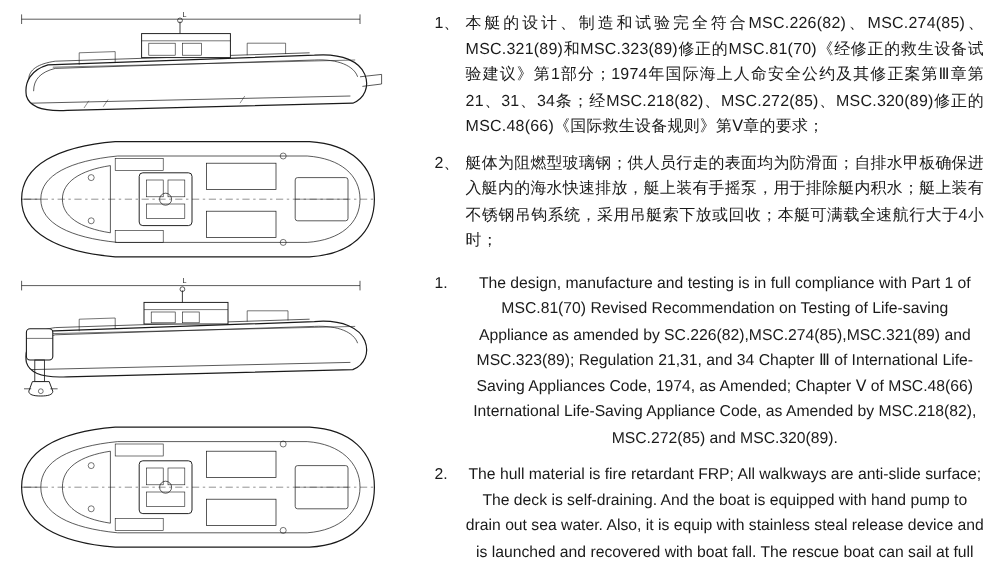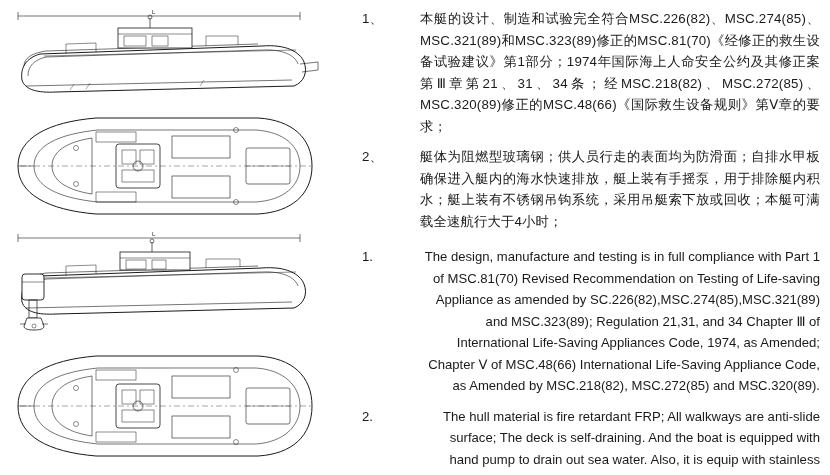--- a/index.html
+++ b/index.html
@@ -53,35 +53,34 @@
     margin-bottom: 9px;
   }
   .marker {
     flex: 0 0 30px;
     text-align: left;
     padding-left: 4px;
     box-sizing: border-box;
   }
   .body {
     flex: 1 1 auto;
-    margin-left: 32px;
   }
 
   .cn .marker, .cn .body {
     font-size: 13.3px;
     line-height: 21.5px;
     letter-spacing: 0.2px;
   }
   .cn .body { text-align: justify; }
 
   .en .marker, .en .body {
     font-size: 13.1px;
     line-height: 21.5px;
   }
-  .en .body { text-align: right; }
+  .en .body { text-align: center; }
 
   .en-block { margin-top: 14px; }
 </style>
 </head>
 <body>
 
 <div class="page">
 
   <div class="drawings">
 

